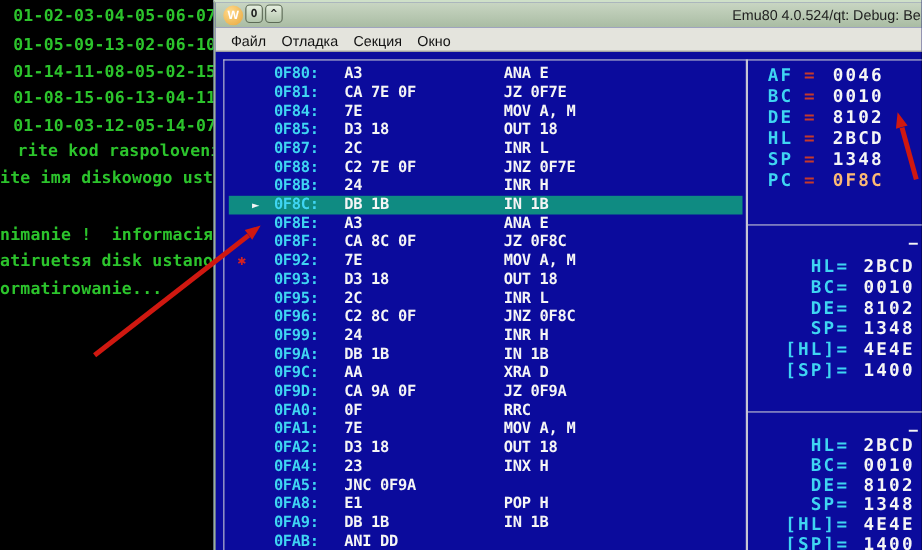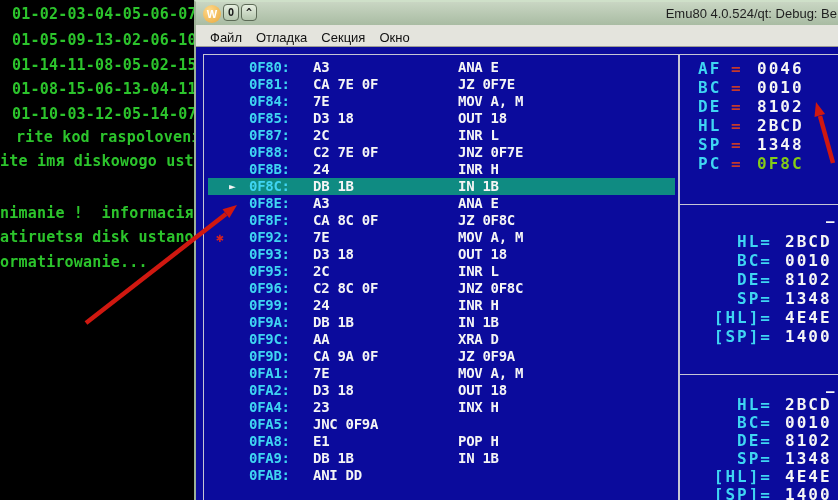--- a/index.html
+++ b/index.html
@@ -47,21 +47,21 @@
   .db{width:145px;flex:none;color:#f5f5f5;}
   .dmn{color:#f5f5f5;}
 
   
   .regmain{position:absolute;left:488px;top:57px;width:154px;}
   .rrow{display:flex;height:19px;font:bold 16px/19px "DejaVu Sans Mono",monospace;
         letter-spacing:2px;white-space:pre;}
   .rn{width:30px;margin-left:14px;flex:none;color:#3fd5f2;}
   .req{width:24px;padding-left:3px;flex:none;color:#c5392b;}
   .rv{margin-left:2px;color:#f5f5f5;}
-  .rv.pc{color:#84cc16;}
+  .rv.pc{color:#fdba74;}
   .watch{position:absolute;left:484px;width:160px;}
   .w0{top:230px;}
   .w1{top:394px;}
   .wrow{display:flex;white-space:pre;font:bold 16px "DejaVu Sans Mono",monospace;letter-spacing:2px;}
   .w0 .wrow{height:19px;line-height:19px;}
   .w1 .wrow{height:18px;line-height:18px;}
   .wn{width:72px;flex:none;text-align:right;color:#3fd5f2;margin-left:20px;}
   .wv{margin-left:13px;color:#f5f5f5;}
   .dash{position:absolute;width:11px;height:14px;overflow:hidden;color:#f5f5f5;
         font:bold 14px/14px "DejaVu Sans Mono",monospace;}
@@ -114,20 +114,21 @@
       <div class="drow"><span class="dm"></span><span class="da">0F8E:</span><span class="db">A3</span><span class="dmn">ANA E</span></div>
       <div class="drow"><span class="dm"></span><span class="da">0F8F:</span><span class="db">CA 8C 0F</span><span class="dmn">JZ 0F8C</span></div>
       <div class="drow"><span class="dm"><span class="brk">✱</span></span><span class="da">0F92:</span><span class="db">7E</span><span class="dmn">MOV A, M</span></div>
       <div class="drow"><span class="dm"></span><span class="da">0F93:</span><span class="db">D3 18</span><span class="dmn">OUT 18</span></div>
       <div class="drow"><span class="dm"></span><span class="da">0F95:</span><span class="db">2C</span><span class="dmn">INR L</span></div>
       <div class="drow"><span class="dm"></span><span class="da">0F96:</span><span class="db">C2 8C 0F</span><span class="dmn">JNZ 0F8C</span></div>
       <div class="drow"><span class="dm"></span><span class="da">0F99:</span><span class="db">24</span><span class="dmn">INR H</span></div>
       <div class="drow"><span class="dm"></span><span class="da">0F9A:</span><span class="db">DB 1B</span><span class="dmn">IN 1B</span></div>
       <div class="drow"><span class="dm"></span><span class="da">0F9C:</span><span class="db">AA</span><span class="dmn">XRA D</span></div>
       <div class="drow"><span class="dm"></span><span class="da">0F9D:</span><span class="db">CA 9A 0F</span><span class="dmn">JZ 0F9A</span></div>
+      <div class="drow"><span class="dm"></span><span class="da">0FA0:</span><span class="db">0F</span><span class="dmn">RRC</span></div>
       <div class="drow"><span class="dm"></span><span class="da">0FA1:</span><span class="db">7E</span><span class="dmn">MOV A, M</span></div>
       <div class="drow"><span class="dm"></span><span class="da">0FA2:</span><span class="db">D3 18</span><span class="dmn">OUT 18</span></div>
       <div class="drow"><span class="dm"></span><span class="da">0FA4:</span><span class="db">23</span><span class="dmn">INX H</span></div>
       <div class="drow"><span class="dm"></span><span class="da">0FA5:</span><span class="dmn">JNC 0F9A</span></div>
       <div class="drow"><span class="dm"></span><span class="da">0FA8:</span><span class="db">E1</span><span class="dmn">POP H</span></div>
       <div class="drow"><span class="dm"></span><span class="da">0FA9:</span><span class="db">DB 1B</span><span class="dmn">IN 1B</span></div>
       <div class="drow"><span class="dm"></span><span class="da">0FAB:</span><span class="dmn">ANI DD</span></div>
     </div>
 
   <div class="regmain">

